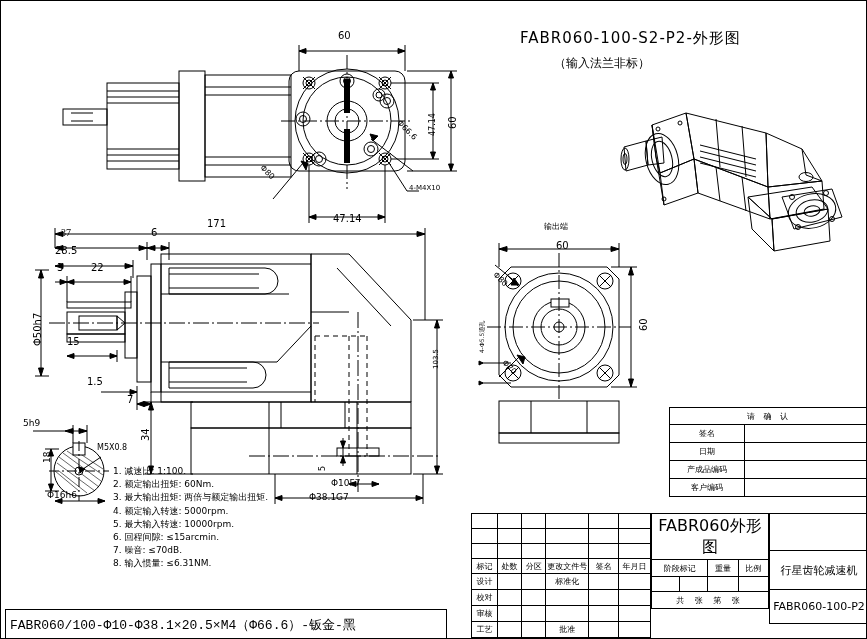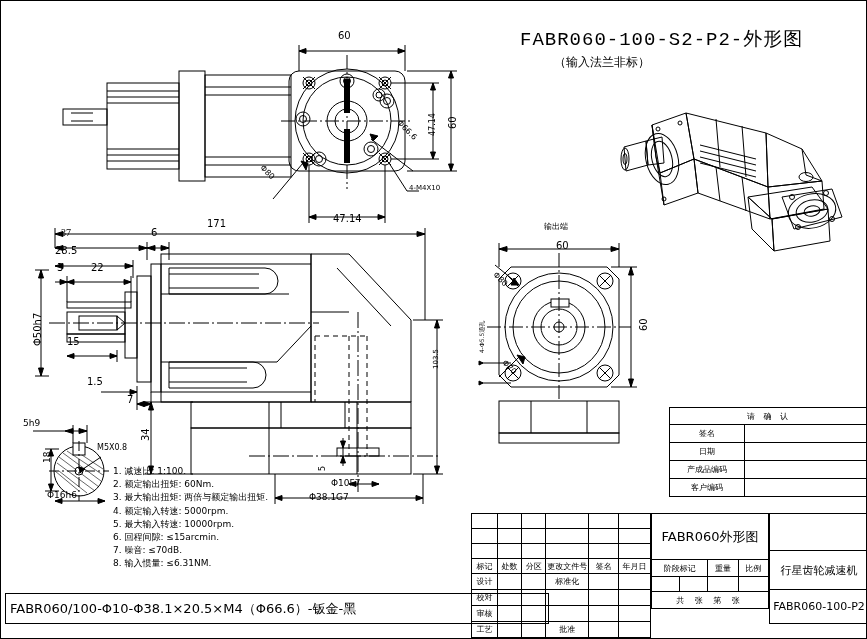--- a/index.html
+++ b/index.html
@@ -8,37 +8,37 @@
   .sheet{position:absolute;inset:0;border:1px solid #000;box-sizing:border-box;}
   .abs{position:absolute;}
   svg{display:block;}
   .t{position:absolute;white-space:nowrap;font-size:9px;line-height:1;}
   .t.s8{font-size:8px;}
   .t.s7{font-size:7px;}
   .t.s6{font-size:6px;}
   .t.s10{font-size:10px;}
   .rot90{transform-origin:0 0;transform:rotate(-90deg);}
   .rotm45{transform-origin:0 0;transform:rotate(45deg);}
-  .title-main{font-size:19px;letter-spacing:1px;font-family:Liberation Mono, monospace;}
+  .title-main{font-size:15px;letter-spacing:1px;}
   .title-sub{font-size:12px;}
   table.blk{position:absolute;border-collapse:collapse;margin-left:8px;}
   table.blk td{border:1px solid #000;font-size:8px;text-align:center;
                padding:0;height:13px;overflow:hidden;}
   .notes{position:absolute;font-size:9px;line-height:13.2px;}
   .notes div{white-space:nowrap;}
   .cap{position:absolute;border:1px solid #000;box-sizing:border-box;
        font-size:13px;display:flex;align-items:center;padding-left:4px;}
 </style>
 </head>
 <body>
 
 <div class="sheet">
 
   <div class="t title-main" style="left:519px;top:30px;">FABR060-100-S2-P2-外形图</div>
-  <div class="t title-sub" style="left:553px;top:56px;font-family:Liberation Mono, monospace;">（输入法兰非标）</div>
+  <div class="t title-sub" style="left:553px;top:56px;">（输入法兰非标）</div>
 
   <div class="abs" style="left:40px;top:30px;">
     <svg width="420" height="200" viewBox="0 0 420 200">
       <g fill="none" stroke="#000" stroke-width="1">
 
         <rect x="66" y="52" width="72" height="86"></rect>
         <line x1="66" y1="60" x2="138" y2="60"></line>
         <line x1="66" y1="66" x2="138" y2="66"></line>
         <line x1="66" y1="72" x2="138" y2="72"></line>
         <line x1="66" y1="118" x2="138" y2="118"></line>
@@ -561,21 +561,21 @@
         <td>批准</td>
         <td></td>
           <td></td>
         </tr>
   </tbody>
     </table>
 
   <table class="blk" style="left:642px;top:512px;width:118px;">
     <tbody>
         <tr>
-          <td colspan="4" style="height:45px;font-size:13px;">FABR060外形图</td>
+          <td colspan="4" style="height:45px;font-size:16px;">FABR060外形图</td>
         </tr>
     <tr>
           <td colspan="2" style="height:16px;width:56px;">阶段标记</td>
         <td style="width:30px;">重量</td>
         <td style="width:30px;">比例</td>
         </tr>
     <tr>
           <td style="height:14px;width:28px;"></td>
         <td style="width:28px;"></td>
         <td></td>
@@ -594,15 +594,15 @@
         </tr>
     <tr>
           <td style="height:38px;font-size:11px;">行星齿轮减速机</td>
         </tr>
     <tr>
           <td style="height:33px;font-size:11px;">FABR060-100-P2</td>
         </tr>
   </tbody>
     </table>
 
-  <div class="cap" style="left:4px;top:592px;width:544px;height:31px;">FABR060/100-Φ10-Φ38.1×20.5×M4（Φ66.6）-钣金-黑</div>
+  <div class="cap" style="left:4px;top:608px;width:442px;height:31px;font-family:Liberation Mono, monospace;">FABR060/100-Φ10-Φ38.1×20.5×M4（Φ66.6）-钣金-黑</div>
 
 </div>
 
 </body></html>

